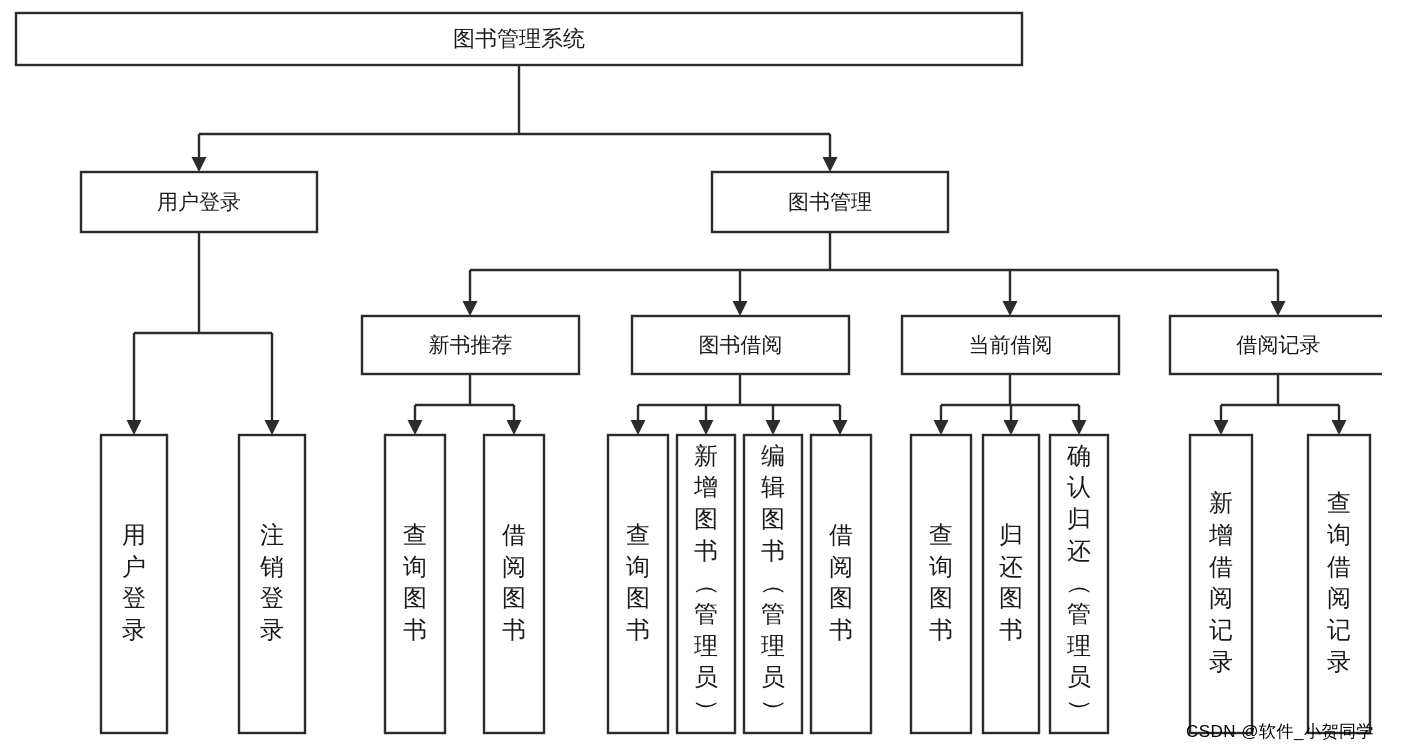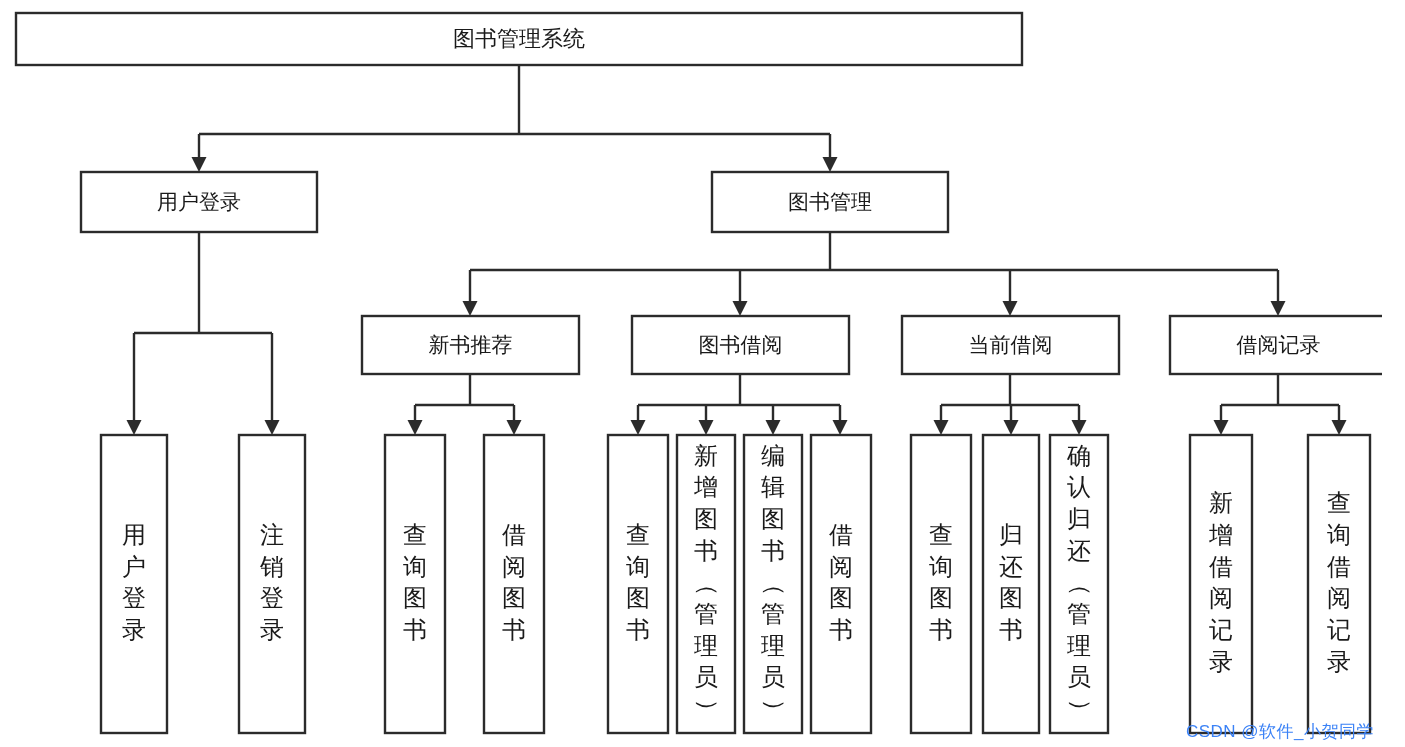--- a/index.html
+++ b/index.html
@@ -43,21 +43,21 @@
   .arrow-head {
     fill: #2b2b2b;
     stroke: none;
   }
   .watermark {
     position: absolute;
     right: 8px;
     bottom: 4px;
     font-family: "Liberation Sans", "DejaVu Sans", sans-serif;
     font-size: 17px;
-    color: #3b82f6;
+    color: #000000;
     letter-spacing: 0.5px;
     white-space: nowrap;
     pointer-events: none;
   }
 </style>
 </head>
 <body>
 
 <div id="canvas">
   <svg id="diagram-svg" viewBox="0 0 1405 747" xmlns="http://www.w3.org/2000/svg">

